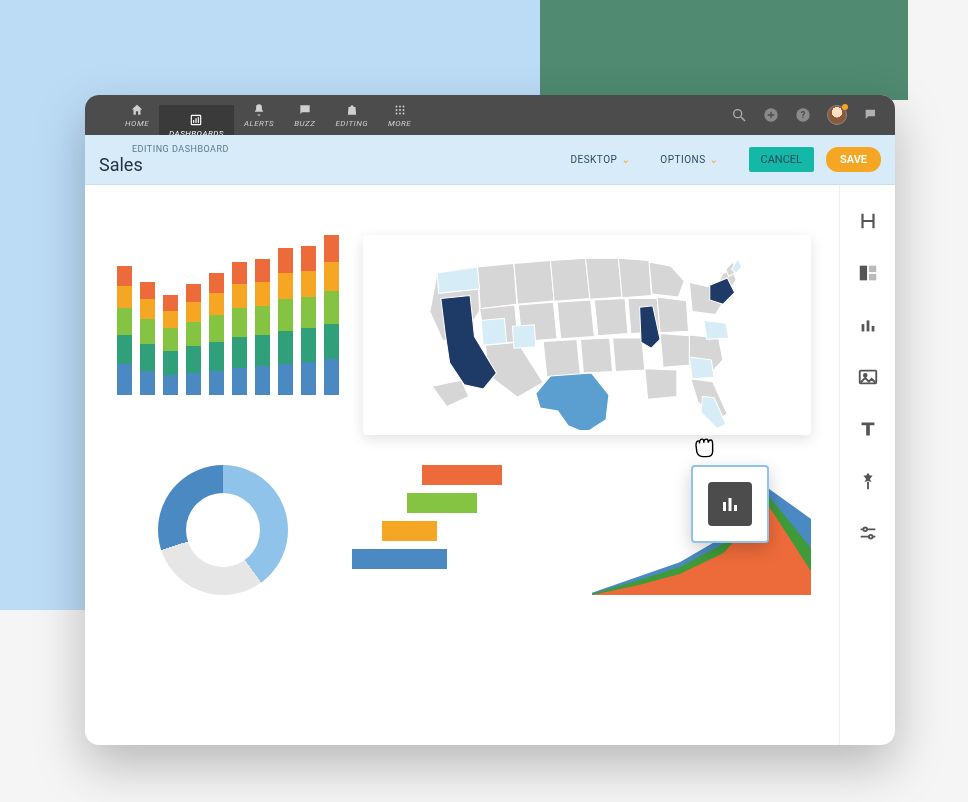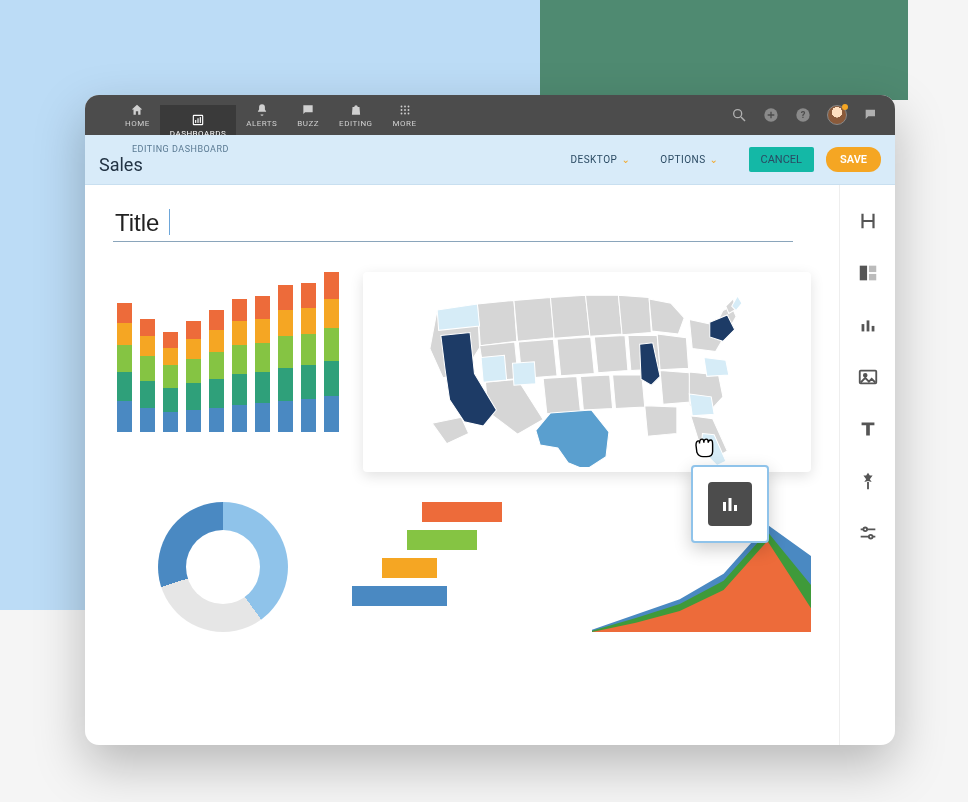--- a/index.html
+++ b/index.html
@@ -29,21 +29,21 @@
   
   .navbar {
     height: 40px; background: #4c4c4c; color: #d0d0d0;
     display: flex; align-items: stretch; font-size: 9px;
   }
   .logo-block { display:flex; align-items:center; }
   .logo-domo { width:48px; height:40px; background:#9dc7eb; color:#fff; display:flex;align-items:center;justify-content:center; font-weight:800; font-size:14px; letter-spacing:-1px; }
   .logo-plus { width:18px; background:#5a5a5a; display:flex;align-items:center;justify-content:center; color:#bbb; font-size:14px;}
   .logo-m    { width:40px; background:#f5a623; color:#fff; display:flex;align-items:center;justify-content:center; font-size:20px; font-weight:700;}
   .nav-items { display:flex; gap:0; margin-left:30px; align-items:center; }
-  .nav-item { display:flex; flex-direction:column; align-items:center; justify-content:center; padding:0 10px; height:40px; cursor:pointer; gap:2px;}
+  .nav-item { display:flex; flex-direction:column; align-items:center; justify-content:center; padding:0 10px; height:40px; cursor:pointer; gap:2px;font-style:italic;}
   .nav-item.active { background:#3a3a3a; color:#fff;margin-top:20px;}
   .nav-item svg, .nav-item .glyph { width:14px; height:14px; display:block;}
   .nav-label { font-size:8px; letter-spacing:0.5px;}
   .nav-spacer { flex:1;}
   .nav-right { display:flex; align-items:center; gap:16px; padding-right:16px;}
   .nav-right .icon { width:16px;height:16px; color:#b0b0b0; cursor:pointer; position:relative;}
   .avatar { width:20px;height:20px; border-radius:50%; background:radial-gradient(circle at 50% 35%, #ffe0c0 35%, #8a5a3a 36%); border:1px solid #888; position:relative;}
   .avatar::after{content:"";position:absolute;top:-2px;right:-2px;width:6px;height:6px;background:#f5a623;border-radius:50%;}
 
   
@@ -198,24 +198,20 @@
     <div class="sub-drop" style="margin-left:18px;">
       <span>OPTIONS</span>
       <span class="chev">⌄</span>
     </div>
     <div class="btn-cancel" style="margin-left:18px;">CANCEL</div>
     <div class="btn-save">SAVE</div>
   </div>
 
   <div class="body-area">
     <div class="canvas">
-      <div class="title-wrap">
-        <input class="title-field" value="Title" placeholder="Title" style="">
-        <div class="caret"></div>
-      </div>
 
       <div class="widget-grid">
 
         <div class="card">
           <div class="stackedbars" id="stackedbars">
               <div class="sbar">
                 <div class="seg" style="background: rgb(74, 137, 194); height: 31.1111px;"></div>
                 <div class="seg" style="background: rgb(47, 160, 122); height: 28.8889px;"></div>
                 <div class="seg" style="background: rgb(133, 196, 67); height: 26.6667px;"></div>
                 <div class="seg" style="background: rgb(245, 166, 35); height: 22.2222px;"></div>

